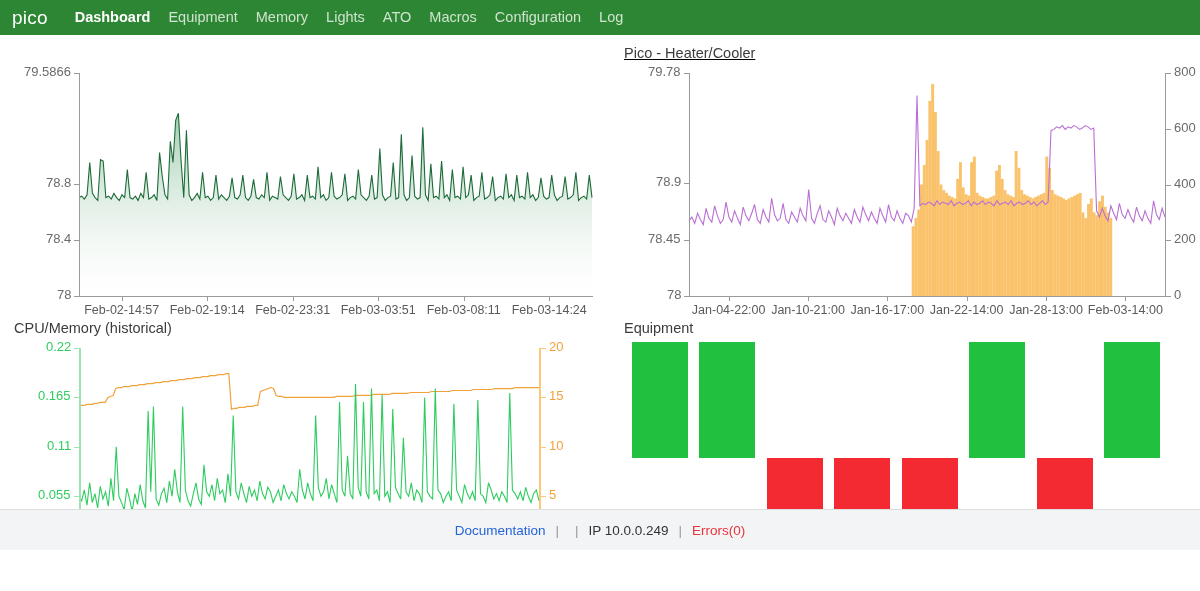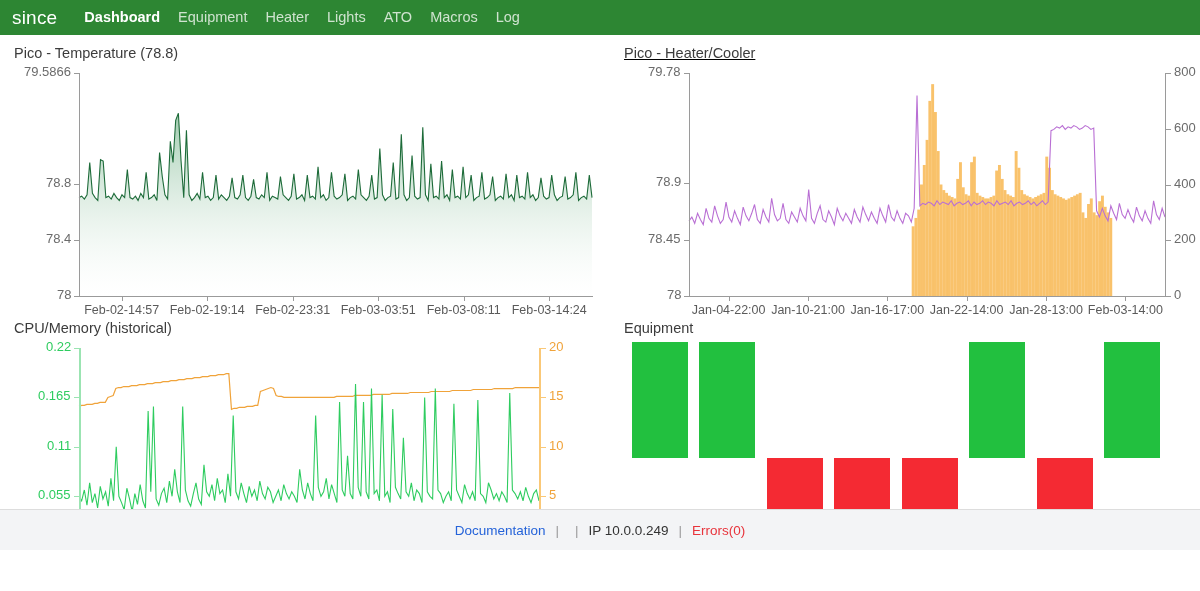--- a/index.html
+++ b/index.html
@@ -102,34 +102,34 @@
   }
   #footer .sep { color: #999999; padding: 0 6px; }
   #doc-link { color: #2563d9; cursor: pointer; }
   #errors-link { color: #e8343c; cursor: pointer; }
   #footer .ftxt { white-space: pre; }
 </style>
 </head>
 <body>
 
 <div id="navbar">
-  <div id="brand">since</div>
+  <div id="brand">pico</div>
   <div class="nav-item active">Dashboard</div>
   <div class="nav-item">Equipment</div>
-  <div class="nav-item">Heater</div>
+  <div class="nav-item">Memory</div>
   <div class="nav-item">Lights</div>
   <div class="nav-item">ATO</div>
   <div class="nav-item">Macros</div>
+  <div class="nav-item">Configuration</div>
   <div class="nav-item">Log</div>
 </div>
 
 <div id="content">
 
   <div class="panel" style="left:0px; top:10px; width:600px; height:290px;">
-    <div class="panel-title">Pico - Temperature (78.8)</div>
     <div class="plot" id="plot-temp" style="left:0; top:18px; width:600px; height:265px;"><svg width="600" height="265" viewBox="0 0 600 265">
           <defs>
             <linearGradient id="tempgrad" x1="0" y1="0" x2="0" y2="1">
               <stop offset="0%" stop-color="#9cc9ab" stop-opacity="0.95"></stop>
               <stop offset="100%" stop-color="#ffffff" stop-opacity="0.2"></stop>
             </linearGradient>
           </defs>
           <path d="M62.00,134.61L64.69,133.21L67.37,136.02L70.06,131.80L72.74,99.48L75.43,130.40L78.12,134.61L80.80,137.42L83.49,96.66L86.17,98.07L88.86,134.61L91.54,133.21L94.23,136.02L96.92,130.40L99.60,134.61L102.29,137.42L104.97,131.80L107.66,134.61L110.35,106.50L113.03,134.61L115.72,136.02L118.40,133.21L121.09,137.42L123.77,130.40L126.46,134.61L129.15,109.31L131.83,136.02L134.52,134.61L137.20,131.80L139.89,137.42L142.58,89.64L145.26,113.53L147.95,131.80L150.63,136.02L153.32,78.39L156.01,99.48L158.69,57.31L161.38,50.28L164.06,98.07L166.75,134.61L169.43,67.15L172.12,131.80L174.81,137.42L177.49,134.61L180.18,130.40L182.86,136.02L185.55,109.31L188.24,134.61L190.92,133.21L193.61,137.42L196.29,134.61L198.98,112.13L201.66,136.02L204.35,131.80L207.04,134.61L209.72,137.42L212.41,133.21L215.09,114.94L217.78,134.61L220.47,136.02L223.15,131.80L225.84,112.13L228.52,134.61L231.21,137.42L233.90,133.21L236.58,116.34L239.27,134.61L241.95,136.02L244.64,131.80L247.32,134.61L250.01,109.31L252.70,137.42L255.38,133.21L258.07,134.61L260.75,136.02L263.44,113.53L266.13,131.80L268.81,134.61L271.50,137.42L274.18,133.21L276.87,110.72L279.55,136.02L282.24,134.61L284.93,131.80L287.61,137.42L290.30,112.13L292.98,134.61L295.67,133.21L298.36,136.02L301.04,103.69L303.73,134.61L306.41,131.80L309.10,137.42L311.79,134.61L314.47,109.31L317.16,133.21L319.84,136.02L322.53,134.61L325.21,131.80L327.90,110.72L330.59,137.42L333.27,134.61L335.96,133.21L338.64,136.02L341.33,106.50L344.02,131.80L346.70,134.61L349.39,137.42L352.07,133.21L354.76,112.13L357.45,136.02L360.13,134.61L362.82,85.42L365.50,131.80L368.19,137.42L370.87,134.61L373.56,133.21L376.25,99.48L378.93,136.02L381.62,134.61L384.30,71.37L386.99,131.80L389.68,137.42L392.36,134.61L395.05,92.45L397.73,133.21L400.42,136.02L403.10,134.61L405.79,64.34L408.48,131.80L411.16,137.42L413.85,100.88L416.53,134.61L419.22,133.21L421.91,136.02L424.59,98.07L427.28,134.61L429.96,131.80L432.65,137.42L435.34,106.50L438.02,134.61L440.71,133.21L443.39,136.02L446.08,103.69L448.76,134.61L451.45,131.80L454.14,112.13L456.82,137.42L459.51,134.61L462.19,133.21L464.88,109.31L467.57,136.02L470.25,134.61L472.94,131.80L475.62,113.53L478.31,137.42L480.99,134.61L483.68,133.21L486.37,136.02L489.05,110.72L491.74,134.61L494.42,131.80L497.11,137.42L499.80,112.13L502.48,134.61L505.17,133.21L507.85,136.02L510.54,109.31L513.23,134.61L515.91,131.80L518.60,137.42L521.28,134.61L523.97,114.94L526.65,133.21L529.34,136.02L532.03,134.61L534.71,112.13L537.40,131.80L540.08,137.42L542.77,134.61L545.46,133.21L548.14,113.53L550.83,136.02L553.51,134.61L556.20,131.80L558.88,109.31L561.57,137.42L564.26,134.61L566.94,133.21L569.63,136.02L572.31,112.13L575.00,134.61L575.00,233L62,233Z" fill="url(#tempgrad)" stroke="none"></path>
           <path d="M62.00,134.61L64.69,133.21L67.37,136.02L70.06,131.80L72.74,99.48L75.43,130.40L78.12,134.61L80.80,137.42L83.49,96.66L86.17,98.07L88.86,134.61L91.54,133.21L94.23,136.02L96.92,130.40L99.60,134.61L102.29,137.42L104.97,131.80L107.66,134.61L110.35,106.50L113.03,134.61L115.72,136.02L118.40,133.21L121.09,137.42L123.77,130.40L126.46,134.61L129.15,109.31L131.83,136.02L134.52,134.61L137.20,131.80L139.89,137.42L142.58,89.64L145.26,113.53L147.95,131.80L150.63,136.02L153.32,78.39L156.01,99.48L158.69,57.31L161.38,50.28L164.06,98.07L166.75,134.61L169.43,67.15L172.12,131.80L174.81,137.42L177.49,134.61L180.18,130.40L182.86,136.02L185.55,109.31L188.24,134.61L190.92,133.21L193.61,137.42L196.29,134.61L198.98,112.13L201.66,136.02L204.35,131.80L207.04,134.61L209.72,137.42L212.41,133.21L215.09,114.94L217.78,134.61L220.47,136.02L223.15,131.80L225.84,112.13L228.52,134.61L231.21,137.42L233.90,133.21L236.58,116.34L239.27,134.61L241.95,136.02L244.64,131.80L247.32,134.61L250.01,109.31L252.70,137.42L255.38,133.21L258.07,134.61L260.75,136.02L263.44,113.53L266.13,131.80L268.81,134.61L271.50,137.42L274.18,133.21L276.87,110.72L279.55,136.02L282.24,134.61L284.93,131.80L287.61,137.42L290.30,112.13L292.98,134.61L295.67,133.21L298.36,136.02L301.04,103.69L303.73,134.61L306.41,131.80L309.10,137.42L311.79,134.61L314.47,109.31L317.16,133.21L319.84,136.02L322.53,134.61L325.21,131.80L327.90,110.72L330.59,137.42L333.27,134.61L335.96,133.21L338.64,136.02L341.33,106.50L344.02,131.80L346.70,134.61L349.39,137.42L352.07,133.21L354.76,112.13L357.45,136.02L360.13,134.61L362.82,85.42L365.50,131.80L368.19,137.42L370.87,134.61L373.56,133.21L376.25,99.48L378.93,136.02L381.62,134.61L384.30,71.37L386.99,131.80L389.68,137.42L392.36,134.61L395.05,92.45L397.73,133.21L400.42,136.02L403.10,134.61L405.79,64.34L408.48,131.80L411.16,137.42L413.85,100.88L416.53,134.61L419.22,133.21L421.91,136.02L424.59,98.07L427.28,134.61L429.96,131.80L432.65,137.42L435.34,106.50L438.02,134.61L440.71,133.21L443.39,136.02L446.08,103.69L448.76,134.61L451.45,131.80L454.14,112.13L456.82,137.42L459.51,134.61L462.19,133.21L464.88,109.31L467.57,136.02L470.25,134.61L472.94,131.80L475.62,113.53L478.31,137.42L480.99,134.61L483.68,133.21L486.37,136.02L489.05,110.72L491.74,134.61L494.42,131.80L497.11,137.42L499.80,112.13L502.48,134.61L505.17,133.21L507.85,136.02L510.54,109.31L513.23,134.61L515.91,131.80L518.60,137.42L521.28,134.61L523.97,114.94L526.65,133.21L529.34,136.02L532.03,134.61L534.71,112.13L537.40,131.80L540.08,137.42L542.77,134.61L545.46,133.21L548.14,113.53L550.83,136.02L553.51,134.61L556.20,131.80L558.88,109.31L561.57,137.42L564.26,134.61L566.94,133.21L569.63,136.02L572.31,112.13L575.00,134.61" fill="none" stroke="#1d6b39" stroke-width="1.1"></path>
         </svg><div class="axis-line" style="left: 62px; top: 10px; width: 1px; height: 224px;"></div><div class="axis-line" style="left: 62px; top: 233px; width: 514px; height: 1px;"></div><div class="axis-line" style="left: 57px; top: 10px; width: 5px; height: 1px;"></div><div class="axis-label" style="left: 7px; top: 1px;">79.5866</div><div class="axis-line" style="left: 57px; top: 121px; width: 5px; height: 1px;"></div><div class="axis-label" style="left: 29px; top: 111.558px;">78.8</div><div class="axis-line" style="left: 57px; top: 177px; width: 5px; height: 1px;"></div><div class="axis-label" style="left: 29px; top: 167.779px;">78.4</div><div class="axis-line" style="left: 57px; top: 233px; width: 5px; height: 1px;"></div><div class="axis-label" style="left: 40px; top: 224px;">78</div><div class="axis-line" style="left: 105px; top: 233px; width: 1px; height: 5px;"></div><div class="xlab" style="left: 104.75px; top: 240px;">Feb-02-14:57</div><div class="axis-line" style="left: 190px; top: 233px; width: 1px; height: 5px;"></div><div class="xlab" style="left: 190.25px; top: 240px;">Feb-02-19:14</div><div class="axis-line" style="left: 276px; top: 233px; width: 1px; height: 5px;"></div><div class="xlab" style="left: 275.75px; top: 240px;">Feb-02-23:31</div><div class="axis-line" style="left: 361px; top: 233px; width: 1px; height: 5px;"></div><div class="xlab" style="left: 361.25px; top: 240px;">Feb-03-03:51</div><div class="axis-line" style="left: 447px; top: 233px; width: 1px; height: 5px;"></div><div class="xlab" style="left: 446.75px; top: 240px;">Feb-03-08:11</div><div class="axis-line" style="left: 532px; top: 233px; width: 1px; height: 5px;"></div><div class="xlab" style="left: 532.25px; top: 240px;">Feb-03-14:24</div></div>

